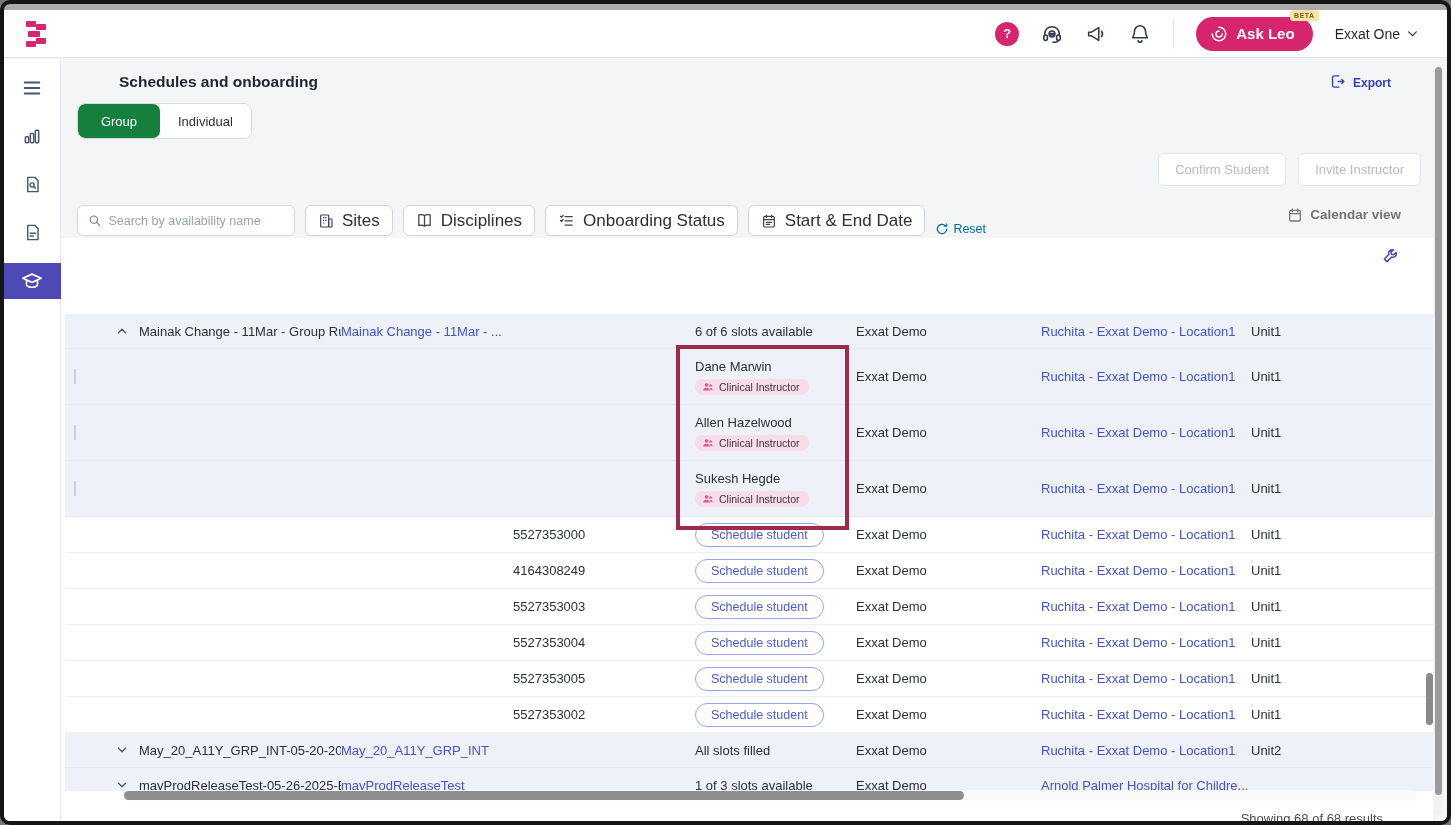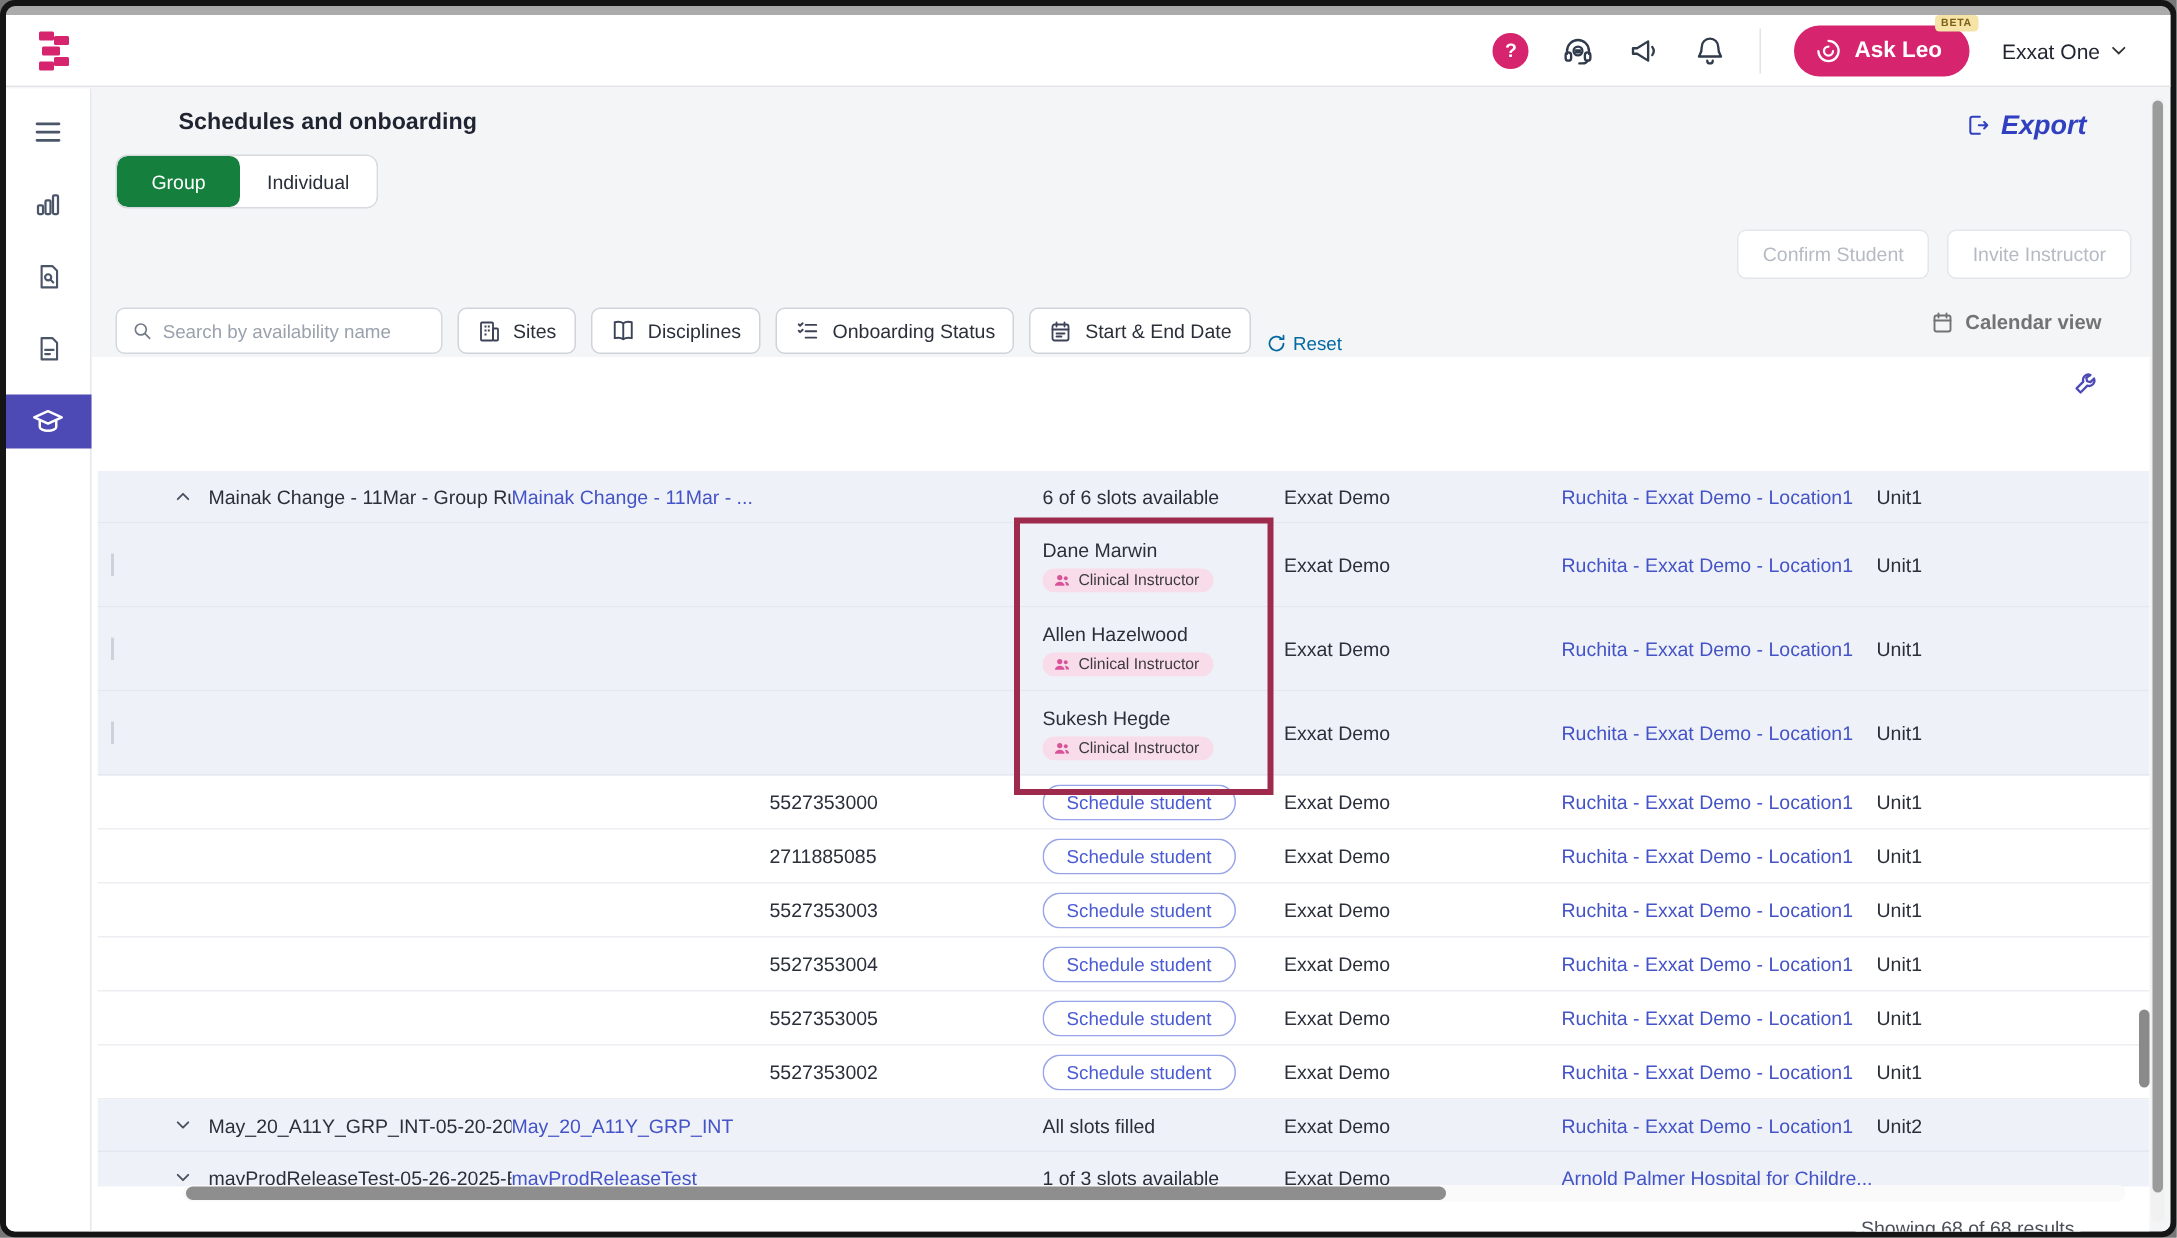--- a/index.html
+++ b/index.html
@@ -20,31 +20,31 @@
 
   
   .sidebar { position:absolute; left:0; top:49px; bottom:0; width:57px; background:#fff; border-right:1px solid #e6e7ea; z-index:4; display:flex; flex-direction:column; align-items:center; padding-top:12px; }
   .side-item { width:57px; height:34px; margin-bottom:6px; display:flex; align-items:center; justify-content:center; color:#4a5568; cursor:pointer; }
   .side-item.spaced { margin-top:8px; }
   .side-item.active { background:#4d49b5; color:#fff; height:36px; }
 
   
   .main { position:absolute; left:57px; top:49px; right:0; bottom:0; }
   .page-title { position:absolute; left:18px; top:14px; font-size:15.5px; font-weight:700; color:#1f2430;margin-left:40px; }
-  .export-link { position:absolute; right:56px; top:14px; display:flex; gap:7px; align-items:center; color:#3140c0; font-size:18px; font-weight:700; cursor:pointer;font-style:italic; }
+  .export-link { position:absolute; right:56px; top:14px; display:flex; gap:7px; align-items:flex-end; color:#3140c0; font-size:12px; font-weight:700; cursor:pointer; }
   .seg { position:absolute; left:16px; top:44px; display:flex; background:#fff; border:1px solid #d8dadf; border-radius:8px; overflow:hidden; height:36px; }
   .seg-btn { min-width:82px; padding:0 18px; font-size:13px; display:flex; align-items:center; justify-content:center; cursor:pointer; color:#2a2f3a; background:#fff; border:none; font-family:inherit; }
   .seg-btn.active { background:#15803d; color:#fff; border-radius:7px; font-weight:500; }
   .top-actions { position:absolute; right:26px; top:94px; display:flex; gap:12px; }
   .action-btn { background:#fff; border:1px solid #e4e6eb; color:#b6bac3; border-radius:6px; font-size:13px; padding:8px 16px; font-family:inherit; }
   .filters { position:absolute; left:16px; top:141px; display:flex; gap:10px; align-items:flex-end; }
   .search-box { width:218px; height:31px; background:#fff; border:1px solid #d4d7dd; border-radius:6px; display:flex; align-items:center; padding:0 10px; gap:7px; color:#98a0ab; }
   .search-box input { border:none; outline:none; font-size:12.5px; width:100%; font-family:inherit; color:#333; background:transparent; }
   .search-box input::placeholder { color:#9aa2ad; }
-  .filter-btn { height:31px; background:#fff; border:1px solid #cfd3da; border-radius:6px; display:flex; align-items:center; gap:8px; padding:0 12px; font-size:13px; font-weight:500; color:#2a2f3a; cursor:pointer; font-family:inherit; }
+  .filter-btn { height:31px; background:#fff; border:1px solid #cfd3da; border-radius:6px; display:flex; align-items:center; gap:8px; padding:0 12px; font-size:17px; font-weight:500; color:#2a2f3a; cursor:pointer; font-family:inherit; }
   .filter-btn .f-ic { color:#3c4257; display:flex; }
   .reset-btn { display:flex; align-items:center; gap:4px; color:#0369a1; font-size:12.5px; background:none; border:none; cursor:pointer; font-family:inherit;margin-top:22px; }
   .calview { position:absolute; right:46px; top:148px; display:flex; align-items:flex-start; gap:7px; color:#737373; font-size:13.5px; font-weight:700; cursor:pointer; }
 
   
   .card { position:absolute; left:0; top:179px; right:14px; bottom:0; background:#fff; }
   .wrench { position:absolute; right:32px; top:7px; color:#4d49b5; cursor:pointer; }
   .tgrid { display:grid; grid-template-columns:50px 226px 172px 182px 161px 185px 210px minmax(0,1fr); align-items:center; }
   .thead { position:absolute; left:4px; right:0; top:41px; height:35px; border-bottom:1px solid #e5e7eb; background:#fff; }
   .th { font-size:10.5px; font-weight:700; color:#333d4e; letter-spacing:.2px; white-space:nowrap; overflow:hidden; }
@@ -367,21 +367,21 @@
               <div class="cell ">5527353000</div>
               <div class="cell "><button class="sched-btn">Schedule student</button></div>
               <div class="cell ">Exxat Demo</div>
               <div class="cell "><span class="loc-link">Ruchita - Exxat Demo - Location1</span></div>
               <div class="cell ">Unit1</div>
             </div>
             <div class="row tgrid h-schedule">
               <div class="cell "><span class="cb disabled"></span></div>
               <div class="cell "></div>
               <div class="cell "></div>
-              <div class="cell ">2711885085</div>
+              <div class="cell ">4164308249</div>
               <div class="cell "><button class="sched-btn">Schedule student</button></div>
               <div class="cell ">Exxat Demo</div>
               <div class="cell "><span class="loc-link">Ruchita - Exxat Demo - Location1</span></div>
               <div class="cell ">Unit1</div>
             </div>
             <div class="row tgrid h-schedule">
               <div class="cell "><span class="cb disabled"></span></div>
               <div class="cell "></div>
               <div class="cell "></div>
               <div class="cell ">5527353003</div>

